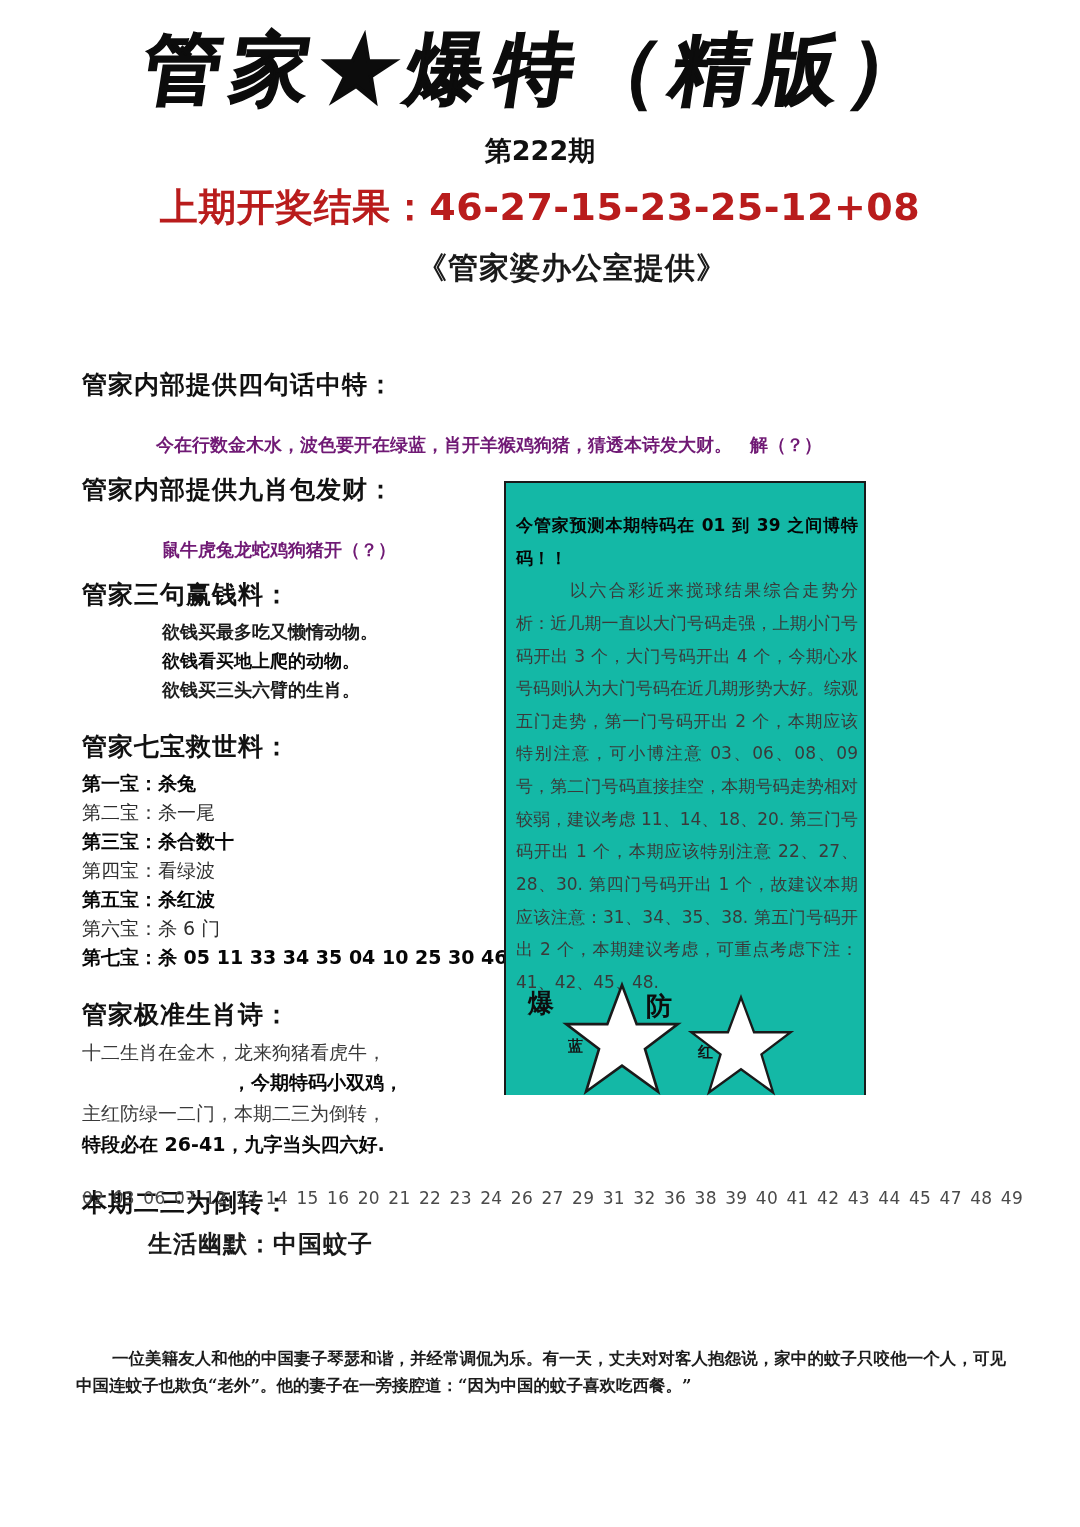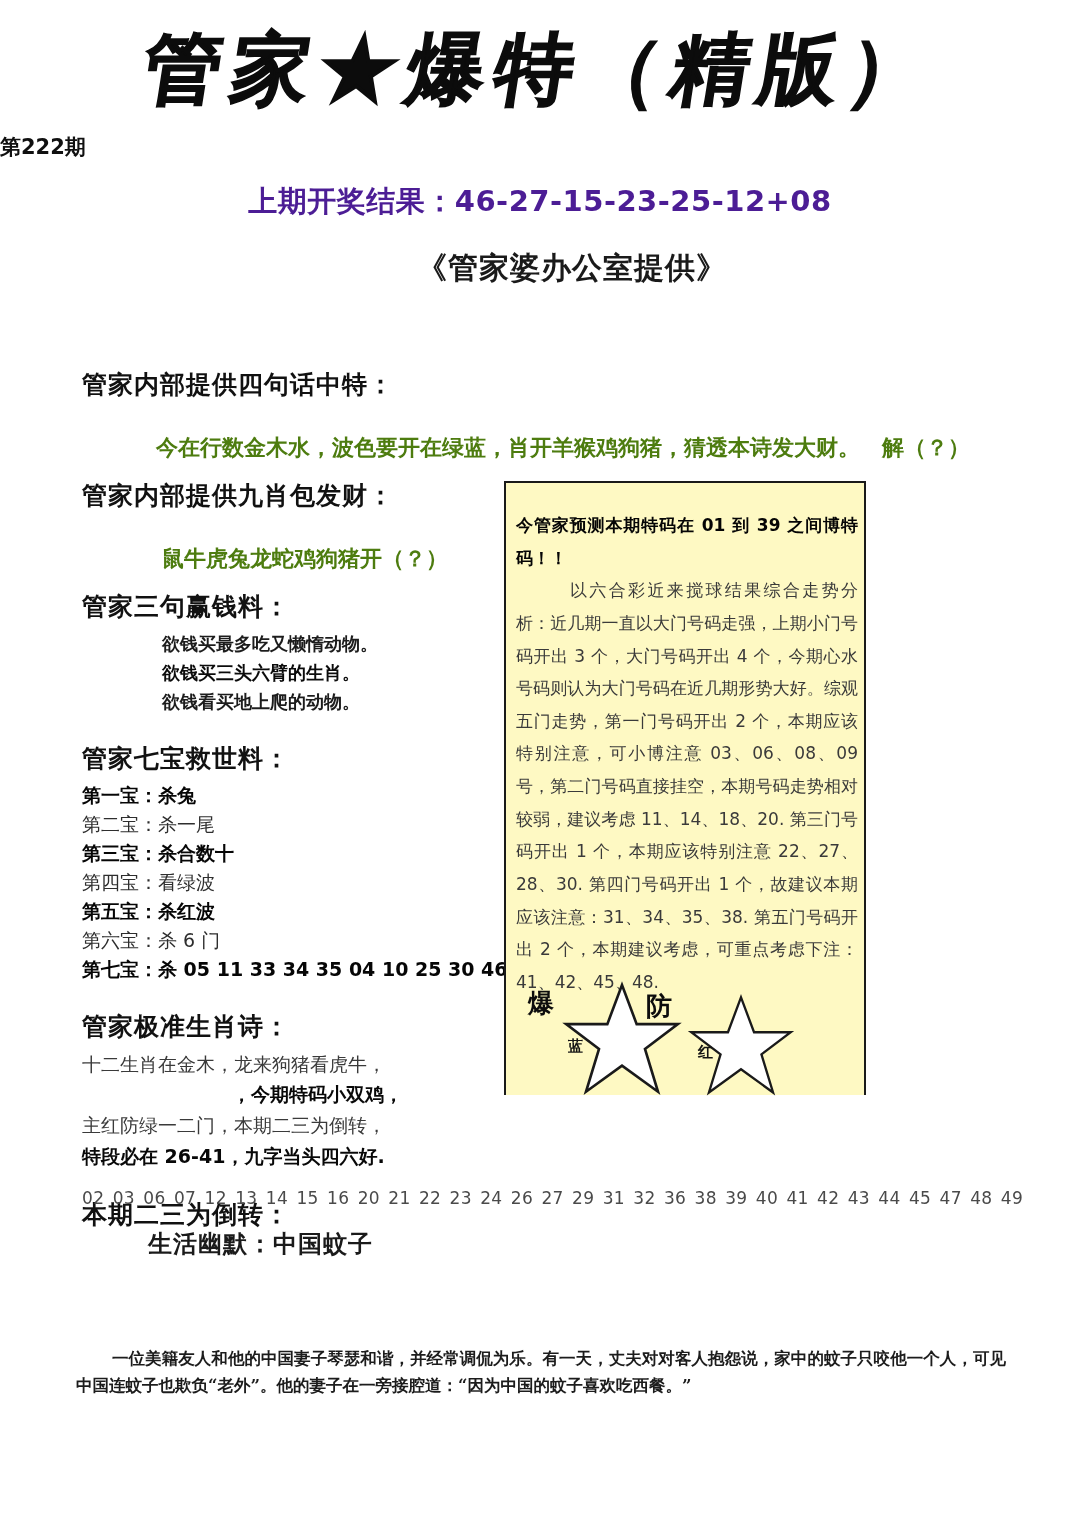--- a/index.html
+++ b/index.html
@@ -22,29 +22,30 @@
     font-size:78px;
     letter-spacing:10px;
     color:#0c0c0c;
     transform:skewX(-9deg);
     -webkit-text-stroke:1.4px #0c0c0c;
     white-space:nowrap;
     line-height:1.05;
   }
   .issue{
     position:absolute;left:0;top:133px;width:1080px;
-    font-size:21px;font-weight:bold;
+    text-align:center;
+    font-size:27px;font-weight:bold;
     color:#101010;
     font-family:"DejaVu Sans","Liberation Sans",sans-serif;
   }
   .lastdraw{
     position:absolute;left:0;top:182px;width:1080px;
     text-align:center;
-    font-size:29px;font-weight:bold;
-    color:#4c1d95;
+    font-size:38px;font-weight:bold;
+    color:#b91c1c;
     font-family:"DejaVu Sans","Liberation Sans",sans-serif;
     letter-spacing:0.5px;
   }
   .provider{
     position:absolute;left:0;top:248px;width:1080px;
     text-align:center;
     font-size:30px;font-weight:bold;
     font-family:"DejaVu Serif","Liberation Serif",serif;
     color:#1a1a1a;
     letter-spacing:1px;
@@ -54,23 +55,23 @@
   
   .lcol{position:absolute;left:82px;top:330px;width:420px;margin-top:38px;}
   .sec-head{
     font-size:25px;font-weight:bold;
     font-family:"DejaVu Serif","Liberation Serif",serif;
     color:#111;letter-spacing:1px;
     margin:0 0 6px 0;
     white-space:nowrap;
   }
   .verse{
-    font-size:22px;font-weight:bold;
-    font-family:"DejaVu Sans","Liberation Sans",sans-serif;
-    color:#4d7c0f;
+    font-size:18px;font-weight:bold;
+    font-family:"DejaVu Sans","Liberation Sans",sans-serif;
+    color:#701a75;
     white-space:nowrap;
   }
   .spacer-sm{height:16px;}
   .spacer-md{height:26px;}
 
   .indent1{padding-left:74px;}
   .indent2{padding-left:80px;}
 
   .three-lines div{
     font-size:18px;font-weight:bold;
@@ -131,21 +132,21 @@
   }
   .humor-body p{margin:0;}
   .humor-body p:first-child{text-indent:36px;}
 
   
   .rbox{
     position:absolute;left:504px;top:481px;width:362px;height:614px;
     border:2px solid #1a1a1a;
     border-bottom:none;
     box-sizing:border-box;
-    background:#fef9c3;
+    background:#14b8a6;
   }
   .rbox-text{
     position:absolute;left:10px;top:26px;width:342px;
     font-size:17px;
     line-height:1.92;
     color:#1e1e1e;
     font-family:"DejaVu Sans","Liberation Sans",sans-serif;
     text-align:justify;
   }
   .rbox-text p{margin:0;}
@@ -188,22 +189,22 @@
     <div class="spacer-sm"></div>
 
     <div class="sec-head">管家内部提供九肖包发财：</div>
     <div class="spacer-md"></div>
     <div class="verse indent2">鼠牛虎兔龙蛇鸡狗猪开（？）</div>
     <div class="spacer-sm"></div>
 
     <div class="sec-head">管家三句赢钱料：</div>
     <div class="three-lines indent2">
       <div>欲钱买最多吃又懒惰动物。</div>
+      <div>欲钱看买地上爬的动物。</div>
       <div>欲钱买三头六臂的生肖。</div>
-      <div>欲钱看买地上爬的动物。</div>
     </div>
     <div class="spacer-md"></div>
 
     <div class="sec-head">管家七宝救世料：</div>
     <div class="treasures">
       <div class="treasure bold">第一宝：杀兔</div>
       <div class="treasure light">第二宝：杀一尾</div>
       <div class="treasure bold">第三宝：杀合数十</div>
       <div class="treasure light">第四宝：看绿波</div>
       <div class="treasure bold">第五宝：杀红波</div>

